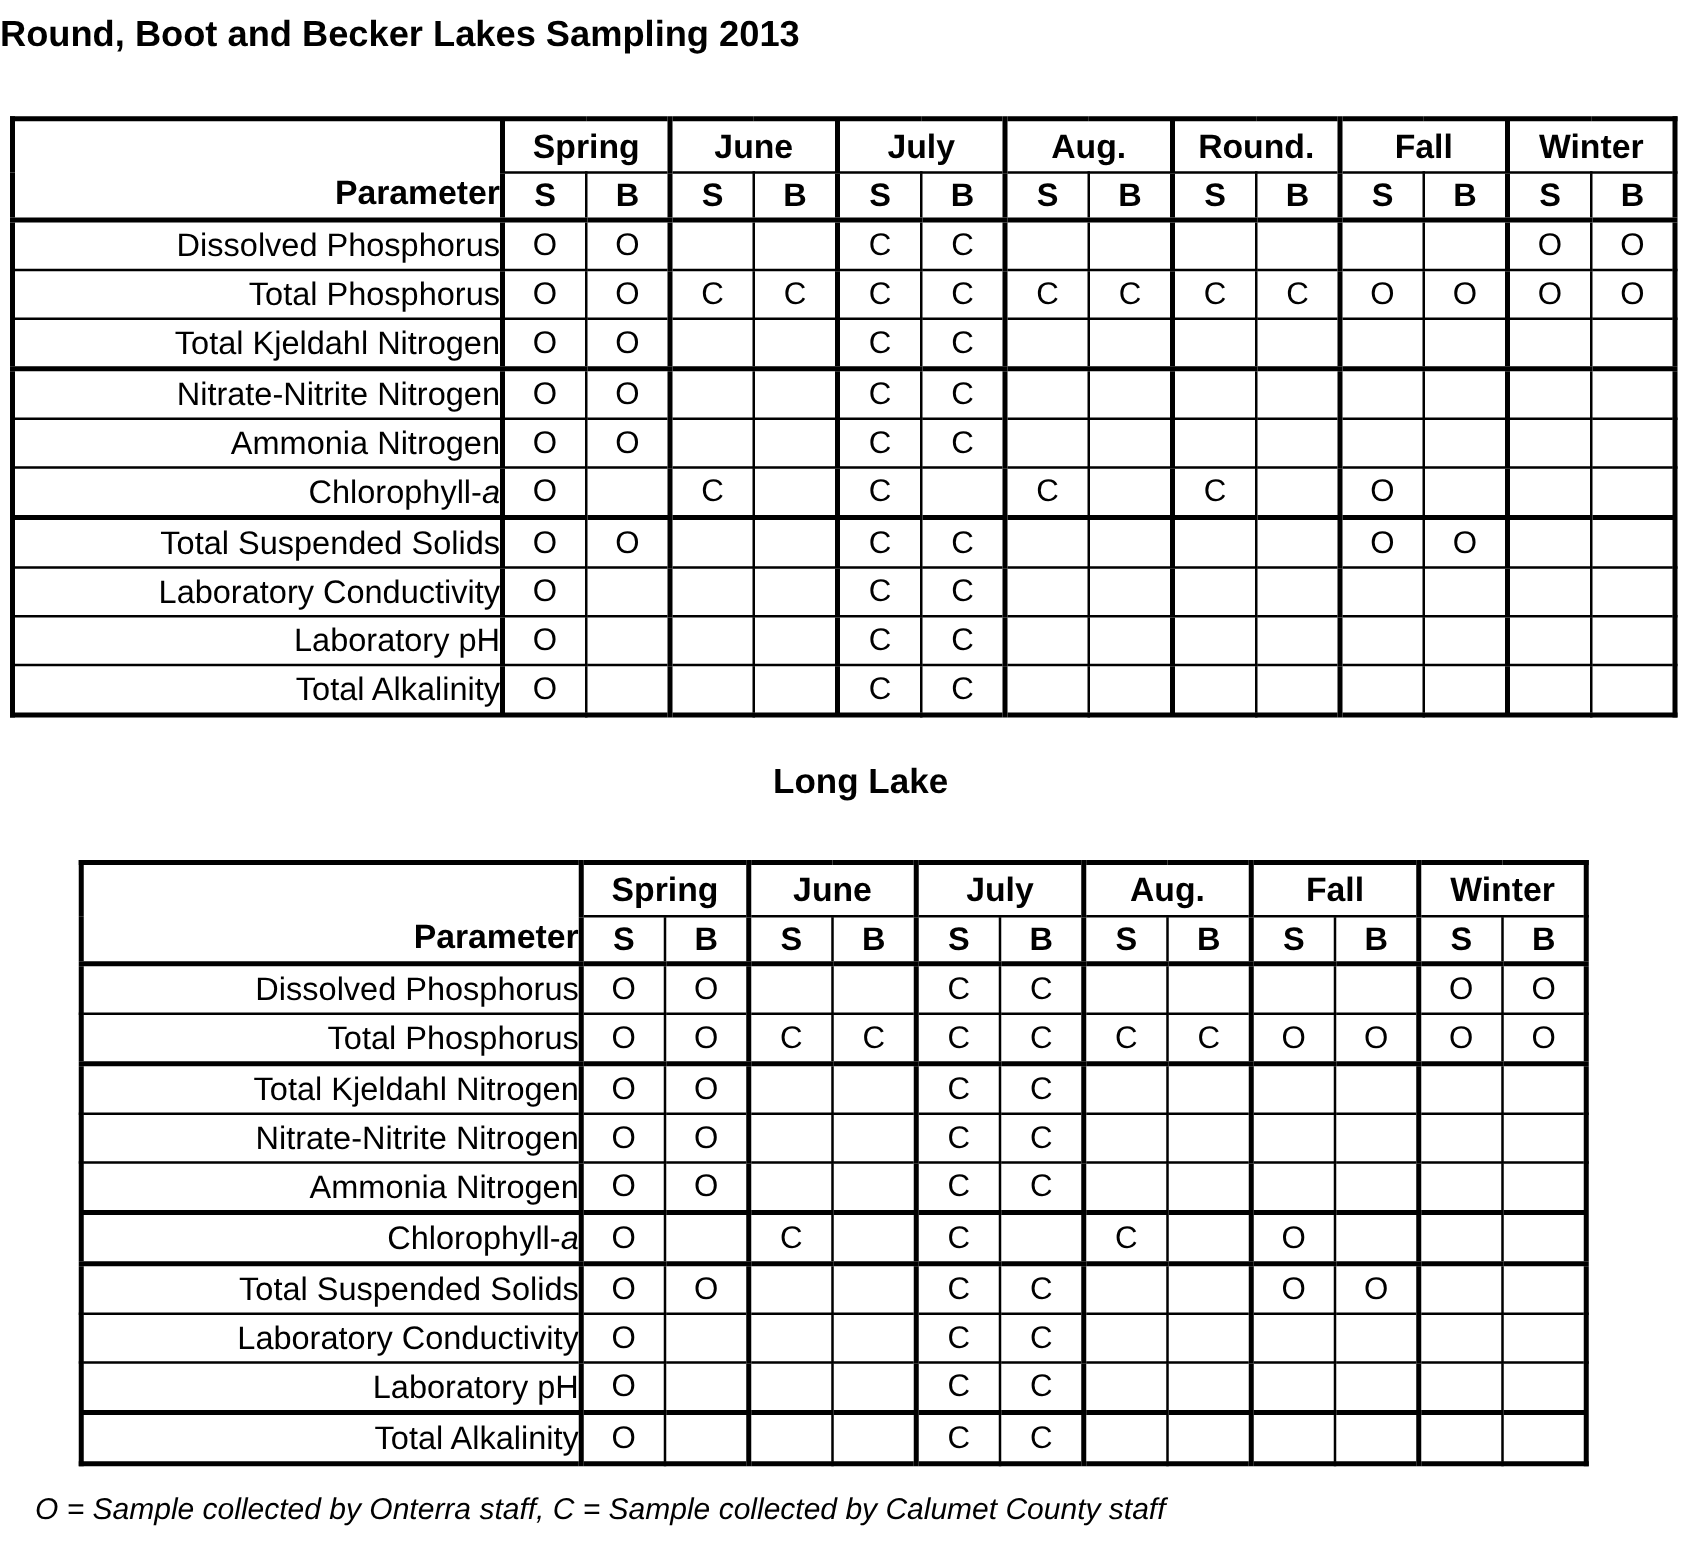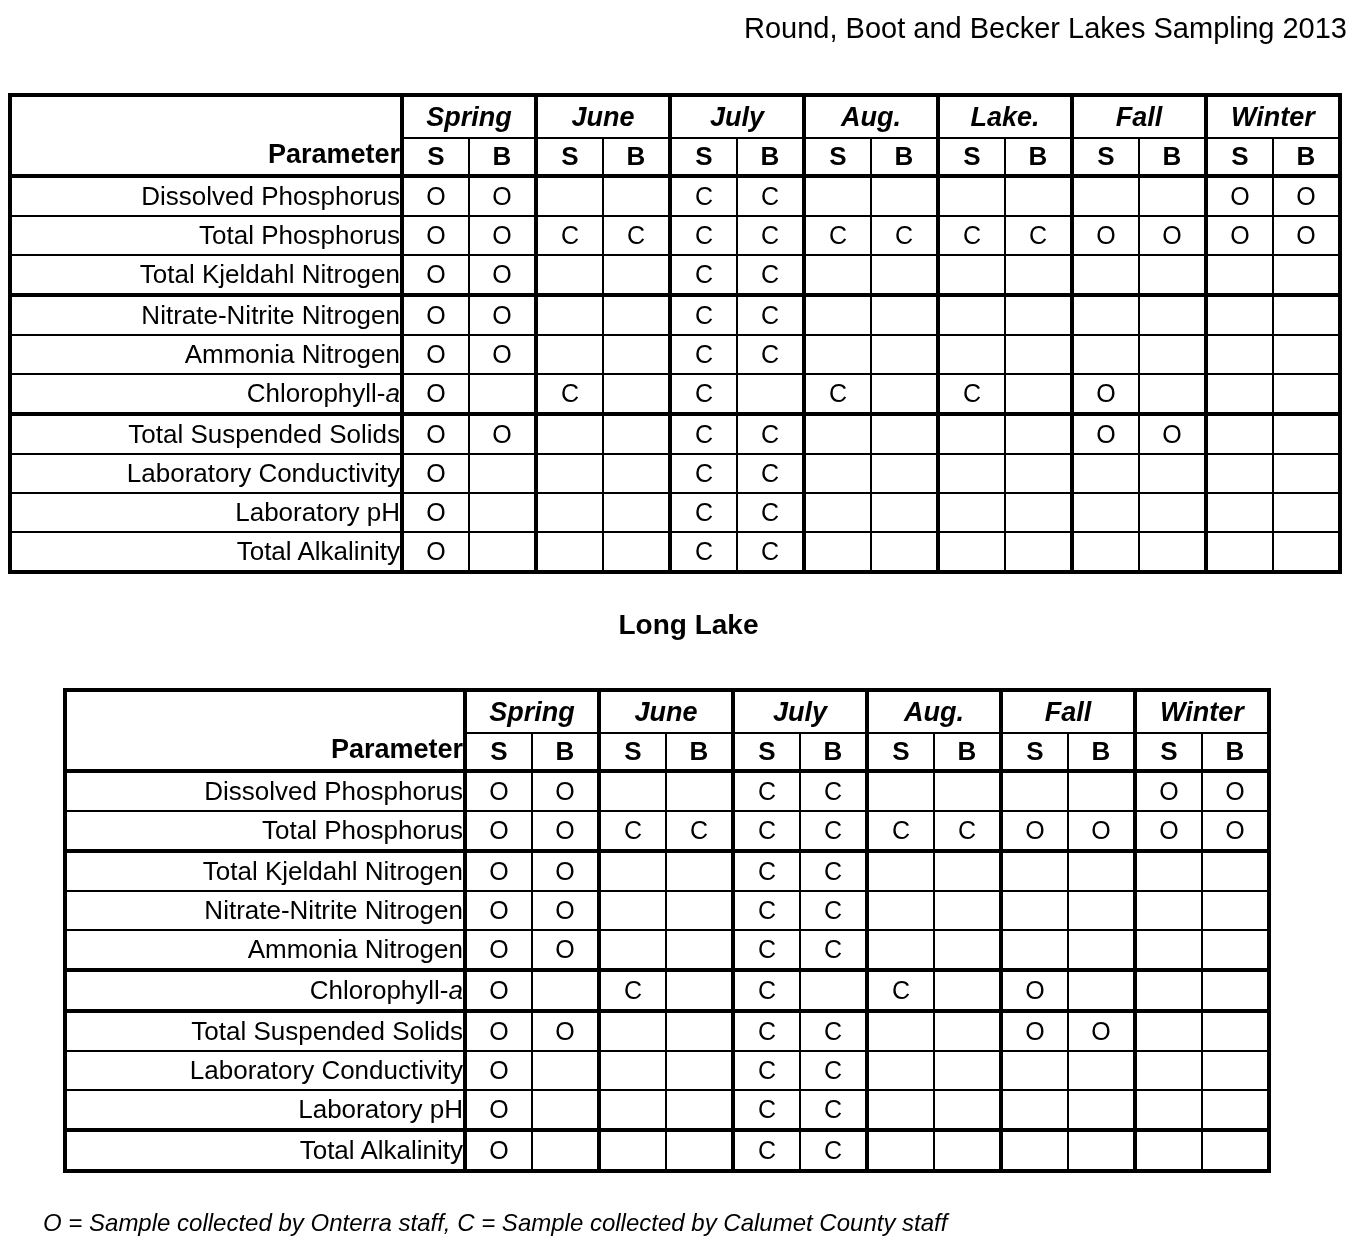--- a/index.html
+++ b/index.html
@@ -13,42 +13,42 @@
     height: 1242px;
     font-family: "Liberation Sans", sans-serif;
     color: #000000;
     overflow: hidden;
   }
   .page-title {
     position: absolute;
     top: 12px;
     left: 0;
     width: 100%;
-    text-align: right;
+    text-align: left;
     font-size: 29px;
-    font-weight: normal;
+    font-weight: bold;
     margin: 0;
     letter-spacing: 0px;
   }
   .section-title {
     position: absolute;
     top: 609px;
     left: 0;
     width: 100%;
     text-align: center;
     font-size: 28px;
     font-weight: bold;
     margin: 0;
     padding-left: 15px;
   }
   .footer-note {
     position: absolute;
     top: 1194px;
     left: 28px;
-    margin: 15px;
+    margin: 0;
     font-size: 24px;
     font-style: italic;
   }
   table.sampling-table {
     position: absolute;
     border-collapse: collapse;
     table-layout: fixed;
     border: 4px solid #000;
     background: #fff;
   }
@@ -59,21 +59,20 @@
     padding: 0;
     overflow: hidden;
     white-space: nowrap;
   }
   th.season-header {
     height: 40px;
     font-size: 27px;
     font-weight: bold;
     text-align: center;
     vertical-align: middle;
-    font-style: italic;
   }
   th.site-header {
     height: 35px;
     font-size: 26px;
     font-weight: bold;
     text-align: center;
     vertical-align: middle;
     border-bottom: 4px solid #000;
   }
   th.param-header {
@@ -127,21 +126,21 @@
       <col style="width: 67px;">
       <col style="width: 67px;">
     </colgroup>
     <thead>
       <tr>
         <th class="param-header" rowspan="2">Parameter</th>
         <th class="season-header thick-left" colspan="2">Spring</th>
         <th class="season-header thick-left" colspan="2">June</th>
         <th class="season-header thick-left" colspan="2">July</th>
         <th class="season-header thick-left" colspan="2">Aug.</th>
-        <th class="season-header thick-left" colspan="2">Lake.</th>
+        <th class="season-header thick-left" colspan="2">Round.</th>
         <th class="season-header thick-left" colspan="2">Fall</th>
         <th class="season-header thick-left" colspan="2">Winter</th>
       </tr>
       <tr>
         <th class="site-header thick-left">S</th>
         <th class="site-header">B</th>
         <th class="site-header thick-left">S</th>
         <th class="site-header">B</th>
         <th class="site-header thick-left">S</th>
         <th class="site-header">B</th>

